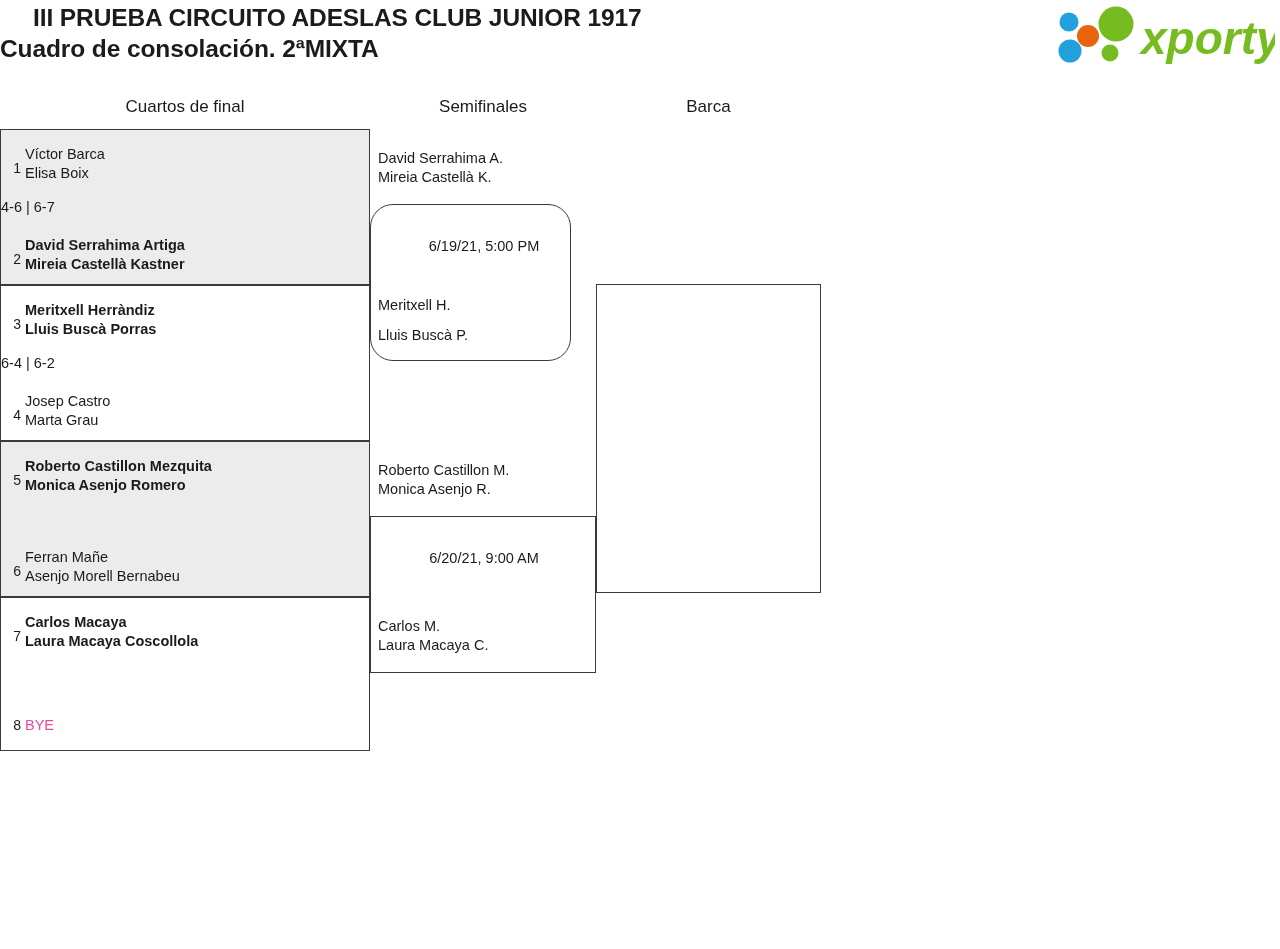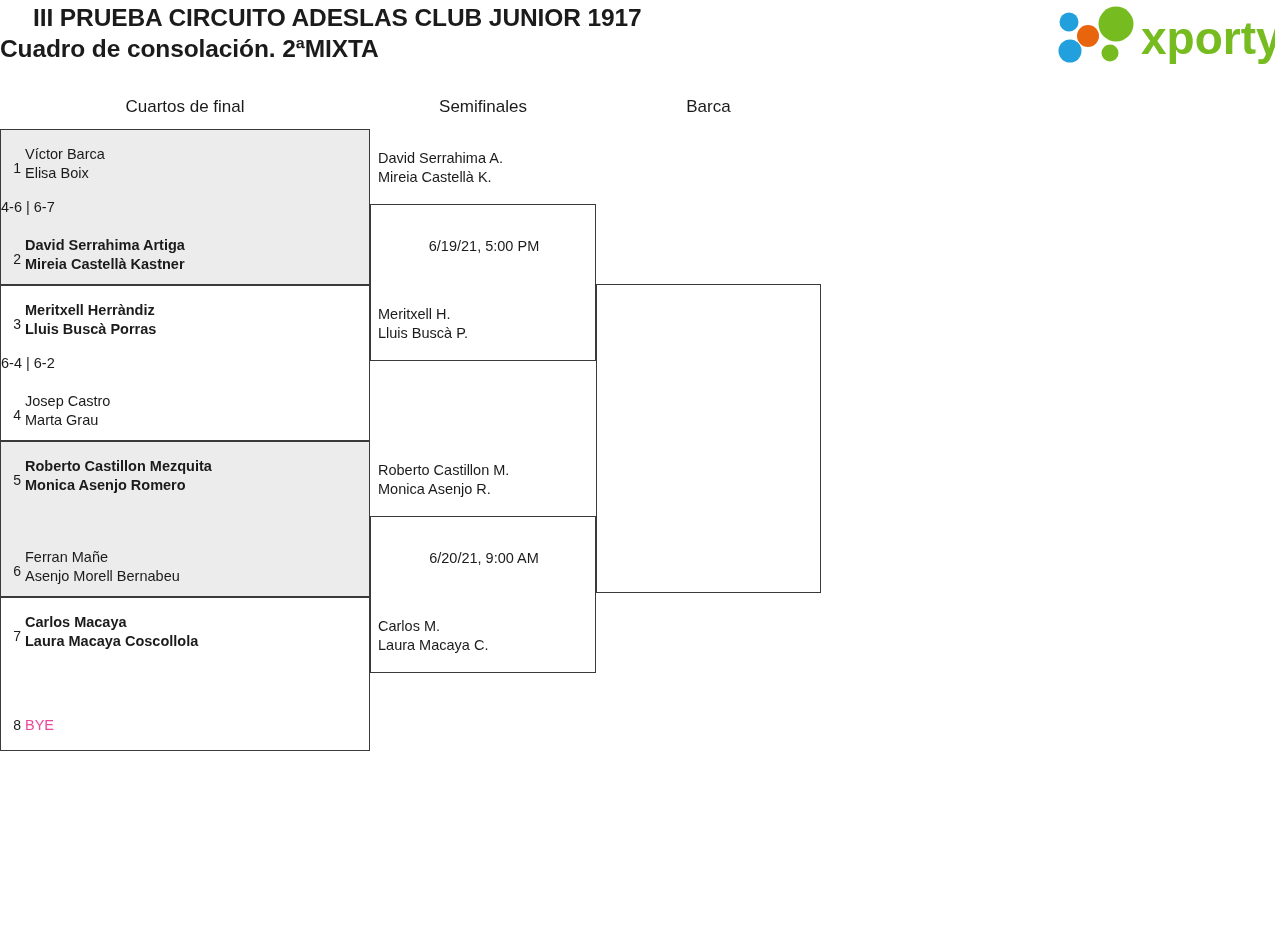--- a/index.html
+++ b/index.html
@@ -40,20 +40,21 @@
     white-space: nowrap;
   }
 
   
   #brand-logo {
     position: absolute;
     right: 5px;
     top: 5px;
     width: 222px;
     height: 62px;
+    font-style: italic;
   }
 
   
   .col-header {
     position: absolute;
     font-size: 17px;
     font-weight: normal;
     line-height: 22px;
     text-align: center;
     color: #1b1b1b;
@@ -70,21 +71,21 @@
   .match-box.shaded { background: #ececec; }
   .match-box.plain  { background: #ffffff; }
 
   
   #match-qf1 { left: 0px; top: 129px; width: 370px; height: 156px; }
   #match-qf2 { left: 0px; top: 285px; width: 370px; height: 156px; }
   #match-qf3 { left: 0px; top: 441px; width: 370px; height: 156px; }
   #match-qf4 { left: 0px; top: 597px; width: 370px; height: 154px; }
 
   
-  #match-sf1 { left: 370px; top: 204px; width: 226px; height: 157px; }
+  #match-sf1 { left: 370px; top: 204px; width: 201px; height: 157px; border-radius: 23px; }
   #match-sf2 { left: 370px; top: 516px; width: 226px; height: 157px; }
 
   
   #match-final { left: 596px; top: 284px; width: 225px; height: 309px; }
 
   
   .team {
     position: absolute;
     left: 0;
     width: 100%;
@@ -139,21 +140,21 @@
     position: absolute;
     left: 7px;
     display: flex;
     flex-direction: column;
     font-size: 14.5px;
     line-height: 18.5px;
     color: #1b1b1b;
     font-weight: normal;
   }
   #sf1-team-top    { top: -56px; }
-  #sf1-team-bottom { top: 100px; }
+  #sf1-team-bottom { top: 91px; gap: 11px; }
   #sf2-team-top    { top: -56px; }
   #sf2-team-bottom { top: 100px; }
 
   .sf-schedule {
     position: absolute;
     left: 0;
     width: 226px;
     text-align: center;
     font-size: 14.5px;
     line-height: 18px;

